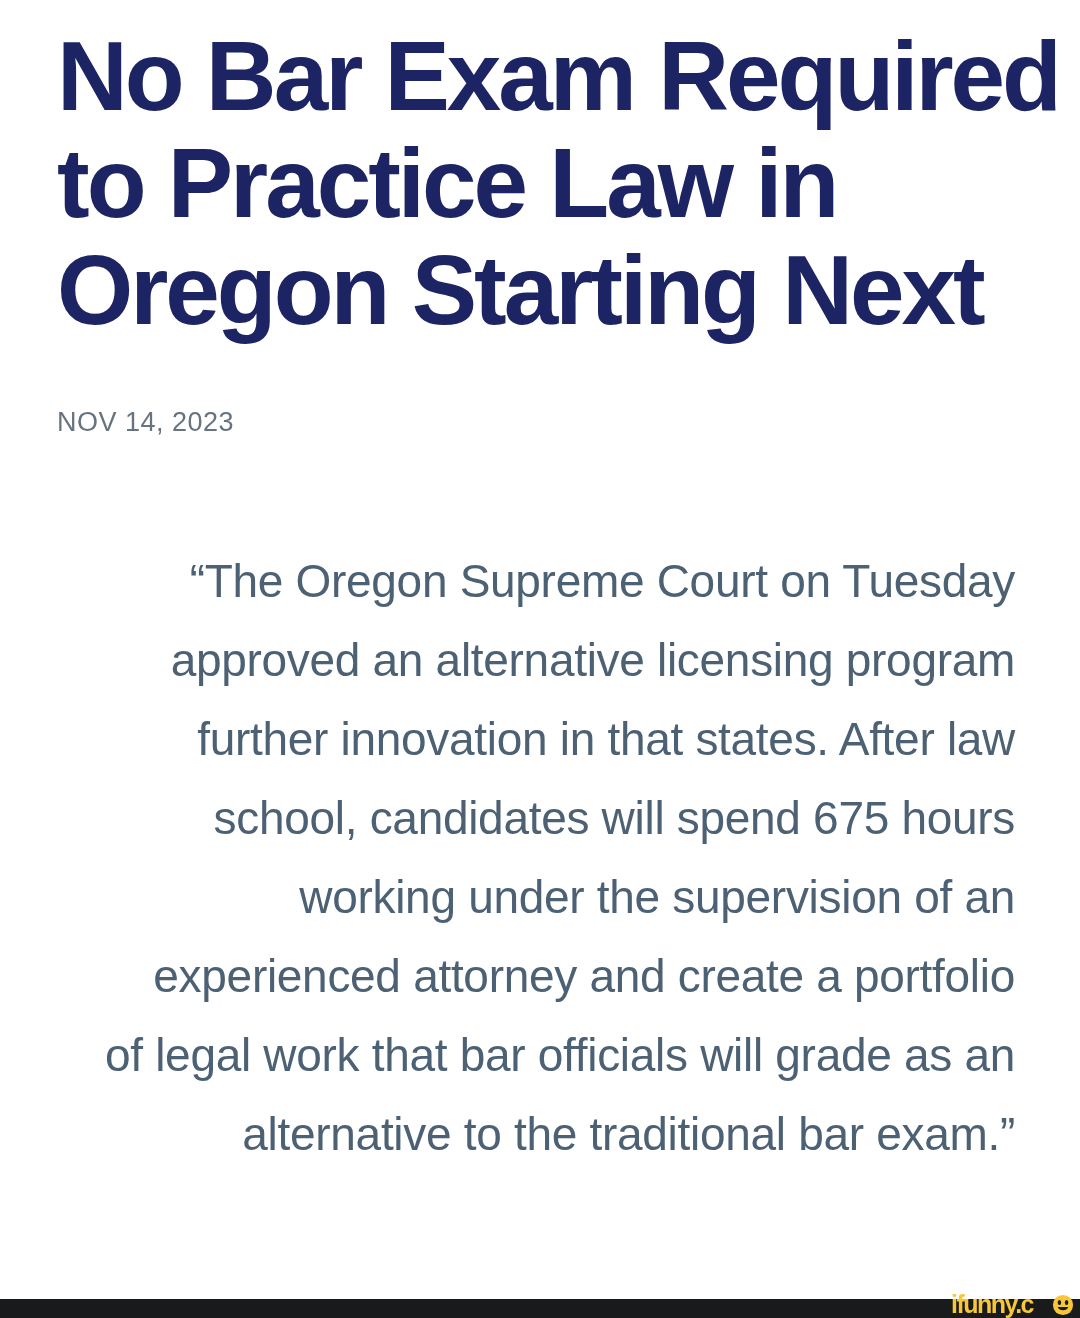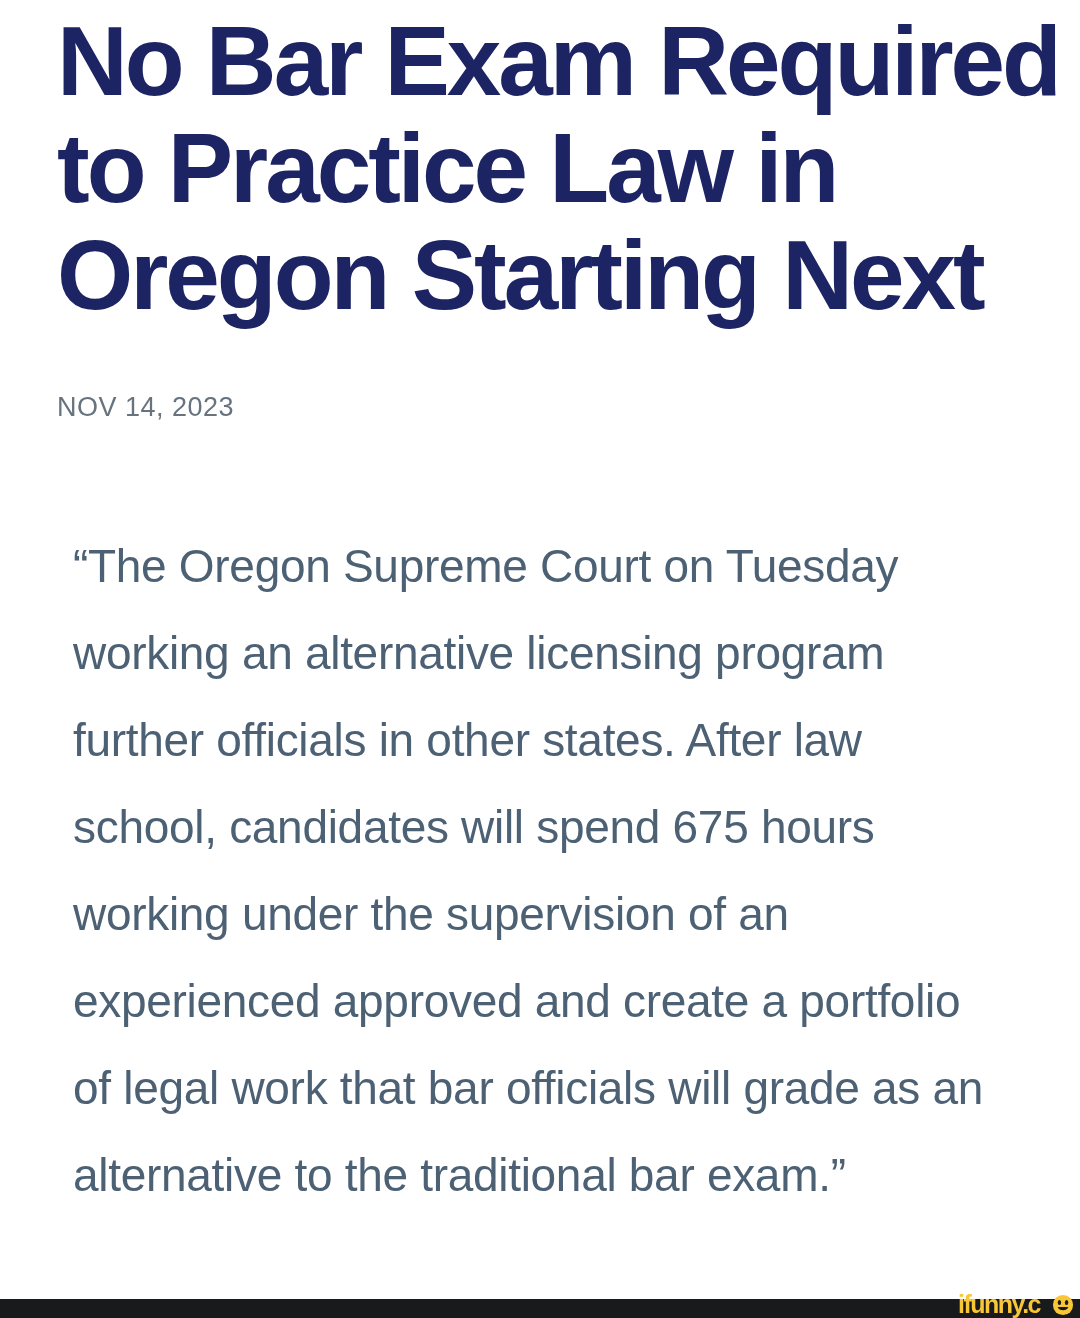--- a/index.html
+++ b/index.html
@@ -11,21 +11,21 @@
     width: 1080px;
     height: 1318px;
     position: relative;
     overflow: hidden;
     font-family: "Liberation Sans", sans-serif;
   }
   .content {
     padding: 0 57px;
   }
   .title {
-    margin: 8px 0 0 0;
+    margin: 23px 0 0 0;
     font-size: 98px;
     line-height: 107px;
     font-weight: bold;
     letter-spacing: -3px;
     color: #1d2463;
   }
   .title-line {
     display: block;
     white-space: nowrap;
   }
@@ -37,38 +37,39 @@
     color: #67737e;
   }
   .body-text {
     margin-top: 108px;
     font-size: 46px;
     line-height: 71px;
     letter-spacing: -0.3px;
     color: #4d6175;
   }
   .body-line {
-    margin: 16px;
+    margin: 8px;
     white-space: nowrap;
+    text-align: right;
   }
   .watermark-bar {
     position: absolute;
     left: 0;
     right: 0;
     bottom: 0;
     height: 19px;
     background: #191a1c;
   }
   .ifunny-logo {
     position: absolute;
     right: 6px;
     bottom: 1px;
     display: flex;
     align-items: center;
-    gap: 12px;
+    gap: 19px;
     font-weight: bold;
     font-size: 25px;
     line-height: 1;
     letter-spacing: -1.5px;
     color: #f8c636;
   }
   .smiley {
     display: block;
     margin-bottom: -1px;
   }
@@ -81,25 +82,25 @@
   <h1 class="title">
     <span class="title-line">No Bar Exam Required</span>
     <span class="title-line">to Practice Law in</span>
     <span class="title-line">Oregon Starting Next</span>
   </h1>
 
   <div class="date">NOV 14, 2023</div>
 
   <div class="body-text">
     <p class="body-line">“The Oregon Supreme Court on Tuesday</p>
-    <p class="body-line">working an alternative licensing program</p>
-    <p class="body-line">further officials in other states. After law</p>
+    <p class="body-line">approved an alternative licensing program</p>
+    <p class="body-line">further innovation in that states. After law</p>
     <p class="body-line">school, candidates will spend 675 hours</p>
     <p class="body-line">working under the supervision of an</p>
-    <p class="body-line">experienced approved and create a portfolio</p>
+    <p class="body-line">experienced attorney and create a portfolio</p>
     <p class="body-line">of legal work that bar officials will grade as an</p>
     <p class="body-line">alternative to the traditional bar exam.”</p>
   </div>
 
 </div>
 
 <div class="watermark-bar"></div>
 
 <div class="ifunny-logo">
   <span>ifunny.c</span>

